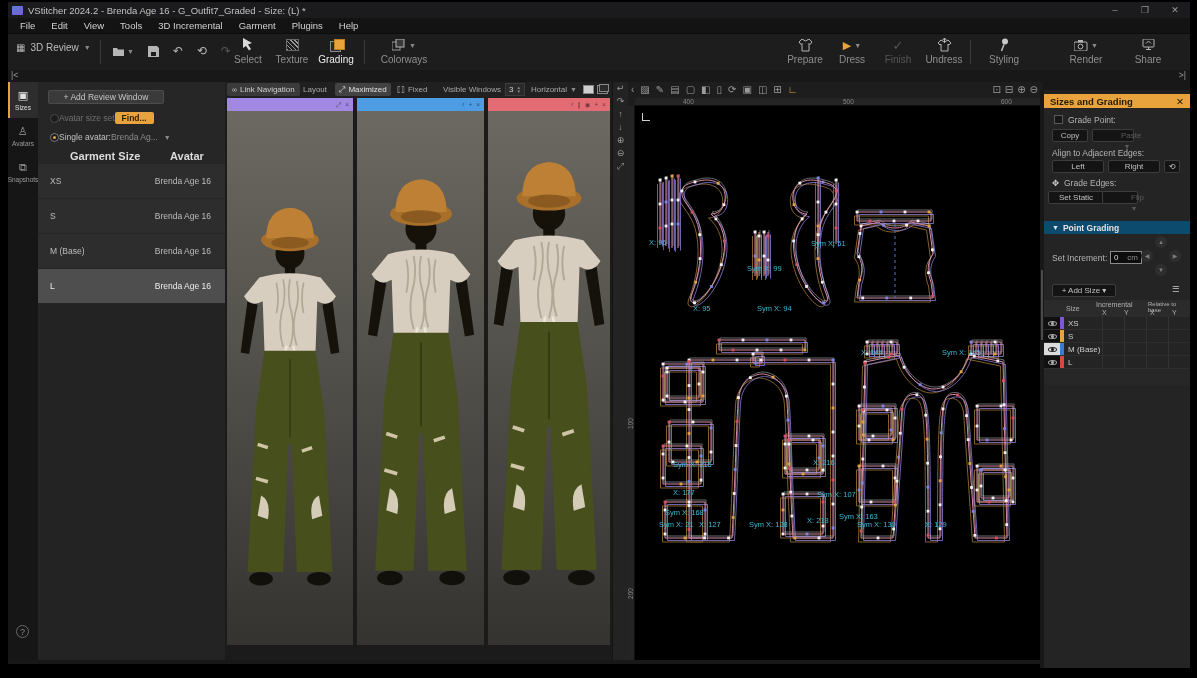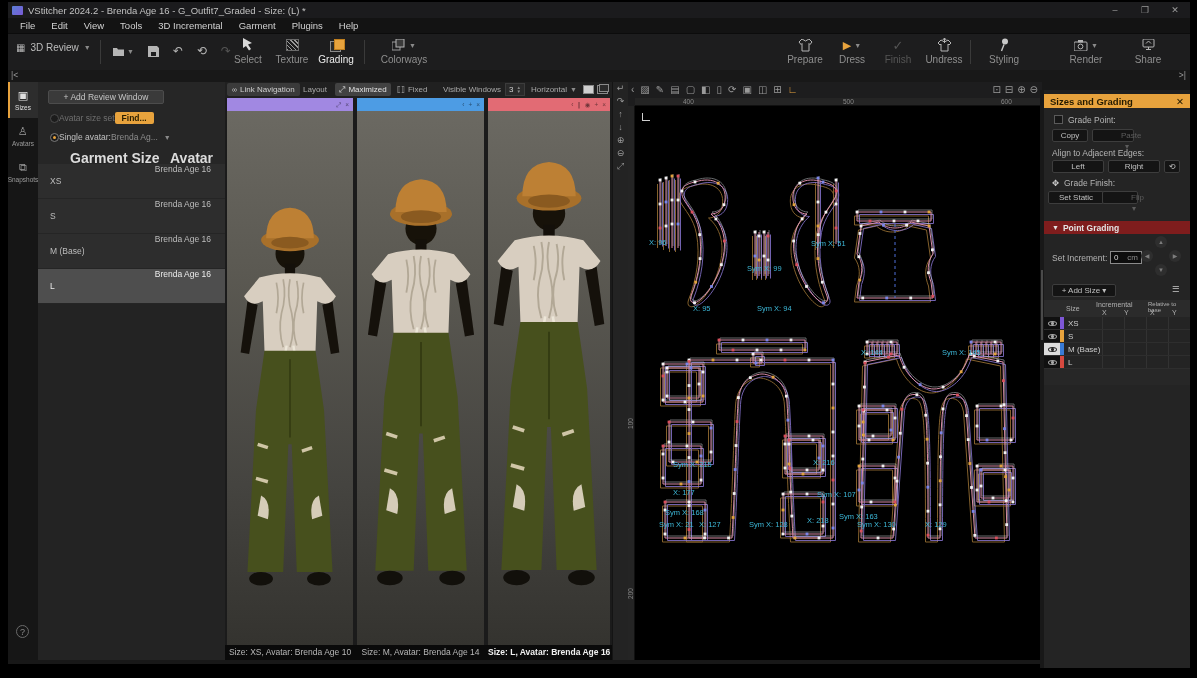--- a/index.html
+++ b/index.html
@@ -47,27 +47,27 @@
   
   .lpanel{position:absolute;left:30px;top:0;width:187px;height:100%;background:#262626;}
   .addbtn{position:absolute;left:10px;top:8px;width:116px;height:14px;background:#3a3a3a;border:1px solid #4c4c4c;border-radius:2px;
      font-size:8.5px;color:#c6c6c6;text-align:center;line-height:12px;}
   .prow{position:absolute;left:12px;display:flex;align-items:center;font-size:8.5px;}
   .radio{width:9px;height:9px;border:1px solid #7a7a7a;border-radius:50%;background:#1c1c1c;position:relative;flex:none;}
   .radio.on::after{content:'';position:absolute;left:2px;top:2px;width:3px;height:3px;border-radius:50%;background:#e8a33d;}
   .radio.dim{border-color:#4a4a4a;}
   .findbtn{background:#e8a33d;color:#2a1f00;border-radius:2px;padding:1px 7px;font-size:8.5px;font-weight:bold;}
   .avdrop{color:#8d8d8d;display:flex;gap:6px;align-items:center;}
-  .ghead{position:absolute;left:0;top:68px;width:100%;height:14px;font-size:14px;font-weight:bold;color:#dcdcdc;}
+  .ghead{position:absolute;left:0;top:68px;width:100%;height:14px;font-size:11px;font-weight:bold;color:#dcdcdc;}
   .ghead span{position:absolute;}
   #garment-rows{position:absolute;left:0;top:82px;width:100%;}
   .grow{position:relative;height:35px;background:#2d2d2d;border-bottom:1px solid #252525;font-size:8.5px;color:#bdbdbd;}
   .grow.sel{background:#4e4e4e;color:#ececec;}
   .gsize{position:absolute;left:12px;top:12px;}
-  .gav{position:absolute;right:14px;top:0;}
+  .gav{position:absolute;right:14px;top:12px;}
   .lpanel-rest{position:absolute;left:0;top:222px;bottom:0;width:100%;background:#232323;}
 
   
   .review{position:absolute;left:217px;top:0;width:387px;height:100%;background:#1b1b1b;}
   .rtb{position:absolute;left:0;top:0;width:100%;height:16px;background:#202020;font-size:8px;color:#a8a8a8;}
   .rtb-item{position:absolute;top:1px;height:13px;display:flex;align-items:center;gap:3px;white-space:nowrap;}
   .rtb-btn{background:#3a3a3a;border-radius:2px;padding:0 5px;color:#cfcfcf;}
   .rtb-toggle{background:#424242;border-radius:2px;padding:0 4px;color:#e2e2e2;}
   .spin{background:#2a2a2a;border:1px solid #3c3c3c;padding:0 3px;color:#d0d0d0;display:flex;align-items:center;gap:3px;}
   .spinarrows{display:flex;flex-direction:column;font-size:4.5px;color:#8a8a8a;line-height:4px;}
@@ -114,21 +114,21 @@
   .rp-scroll::after{content:'';position:absolute;left:1px;top:180px;width:2px;height:70px;background:#4a4a4a;}
   .rph{position:absolute;left:0;top:4px;width:100%;height:14px;background:#e8a33d;color:#231a00;font-weight:bold;font-size:9.5px;
       display:flex;align-items:center;padding:0 6px;}
   .rph .x{margin-left:auto;font-weight:normal;}
   .rpbody{position:absolute;left:0;top:18px;width:100%;bottom:0;background:#242424;}
   .rlab{position:absolute;font-size:8.5px;color:#b5b5b5;white-space:nowrap;}
   .rbtn{position:absolute;height:13px;background:#141414;border:1px solid #3d3d3d;border-radius:2px;color:#c0c0c0;
       font-size:8px;text-align:center;line-height:11px;}
   .rbtn.dis{color:#5c5c5c;padding-left:28px;}
   .cbox{position:absolute;width:9px;height:9px;border:1px solid #5a5a5a;background:#171717;}
-  .pgbar{position:absolute;left:0;top:113px;width:100%;height:13px;background:#7f1d1d;color:#e3e3e3;font-weight:bold;font-size:8.5px;
+  .pgbar{position:absolute;left:0;top:113px;width:100%;height:13px;background:#0c4a6e;color:#e3e3e3;font-weight:bold;font-size:8.5px;
       display:flex;align-items:center;gap:4px;padding-left:8px;}
   .incinput{position:absolute;left:66px;top:143px;width:32px;height:13px;background:#0d0d0d;border:1px solid #8a8a8a;
       font-size:8px;color:#d8d8d8;display:flex;align-items:center;padding:0 3px;}
   .incinput .unit{margin-left:auto;color:#8a8a8a;}
   .pad{position:absolute;width:12px;height:12px;border-radius:50%;background:#2e2e2e;color:#7d7d7d;font-size:6px;text-align:center;line-height:12px;}
   .stable-head{position:absolute;left:0;top:192px;width:100%;height:17px;background:#2b2b2b;font-size:7px;color:#b0b0b0;}
   .stable-head span{position:absolute;}
   #size-rows{position:absolute;left:0;top:209px;width:100%;}
   .srow{position:relative;height:13px;background:#242424;border-bottom:1px solid #2e2e2e;display:flex;align-items:center;}
   .seye{width:16px;height:12px;background:#101010;display:flex;align-items:center;justify-content:center;flex:none;}
@@ -416,25 +416,20 @@
               <span class="vpi">◉</span>
               <span class="vpi">+</span>
               <span class="vpi">×</span>
             </div>
             <div class="vpb">
               <svg viewBox="0 0 100 235" width="190.63829787234042" height="448">
                 <use href="#avatar-def"></use>
               </svg>
             </div>
           </div>
-        </div>
-      <div id="captions">
-          <div class="cap" style="left:2px;width:126px">Size: XS, Avatar: Brenda Age 10</div>
-          <div class="cap" style="left:132px;width:127px">Size: M, Avatar: Brenda Age 14</div>
-          <div class="cap capb" style="left:263px;width:122px">Size: L, Avatar: Brenda Age 16</div>
         </div>
     </div>
 
     <div class="minitb" id="minitb">
         <div class="mic">↵</div>
         <div class="mic">↷</div>
         <div class="mic">↑</div>
         <div class="mic">↓</div>
         <div class="mic">⊕</div>
         <div class="mic">⊖</div>
@@ -829,21 +824,21 @@
       <div class="rpbody">
         <span class="cbox" style="left:10px;top:7px"></span>
         <span class="rlab" style="left:24px;top:7px">Grade Point:</span>
         <span class="rbtn" style="left:8px;top:21px;width:36px">Copy</span>
         <span class="rbtn dis" style="left:48px;top:21px;width:42px"><span>Paste</span> ▾</span>
         <span class="rlab" style="left:8px;top:40px">Align to Adjacent Edges:</span>
         <span class="rbtn" style="left:8px;top:52px;width:52px">Left</span>
         <span class="rbtn" style="left:64px;top:52px;width:52px">Right</span>
         <span class="rbtn" style="left:120px;top:52px;width:16px">⟲</span>
         <span class="rlab" style="left:8px;top:70px;color:#d0d0d0">✥</span>
-        <span class="rlab" style="left:20px;top:70px">Grade Finish:</span>
+        <span class="rlab" style="left:20px;top:70px">Grade Edges:</span>
         <span class="rbtn" style="left:4px;top:83px;width:56px">Set Static</span>
         <span class="rbtn dis" style="left:58px;top:83px;width:36px"><span>Flip</span> ▾</span>
         <div class="pgbar">
           <span class="chev" style="color:#e3e3e3">▼</span>
           <span>Point Grading</span>
         </div>
         <span class="rlab" style="left:8px;top:145px">Set Increment:</span>
         <div class="incinput">
           <span>0</span>
           <span class="unit">cm</span>

